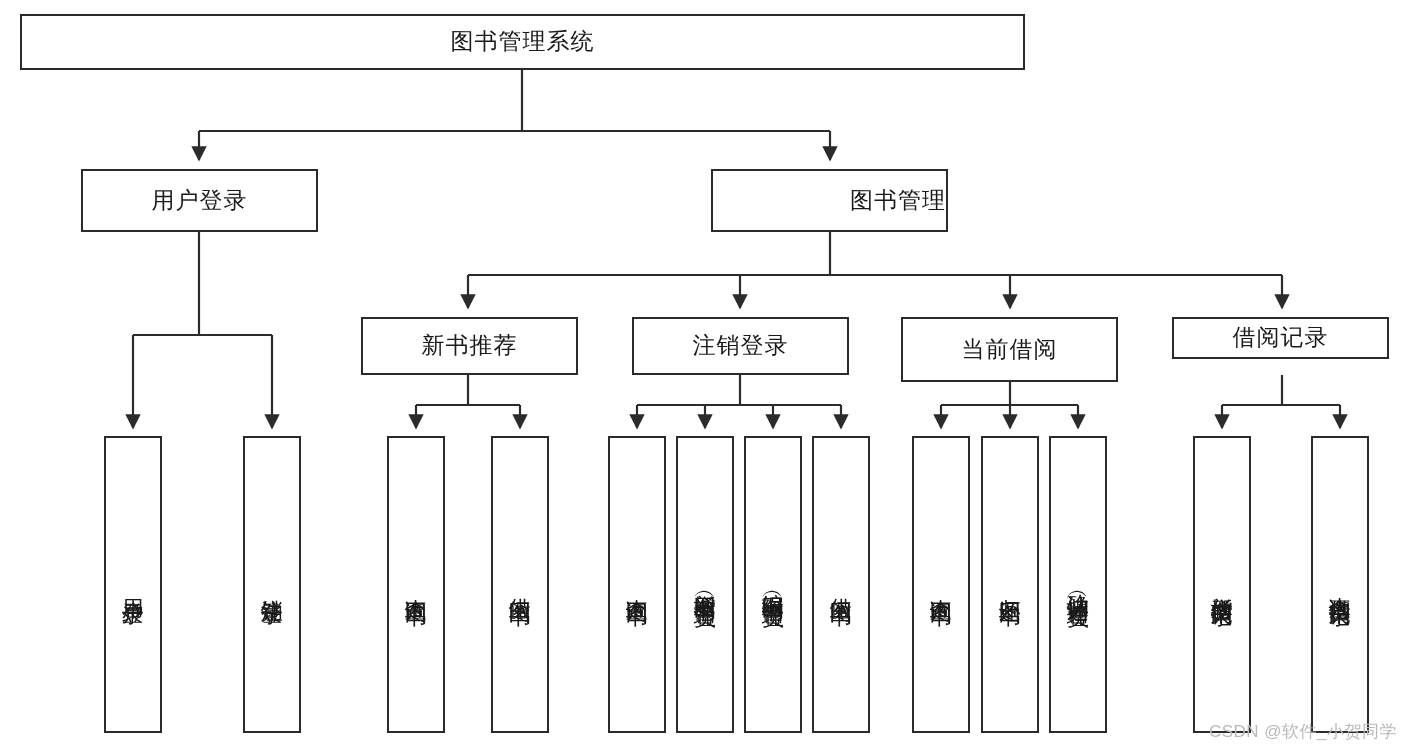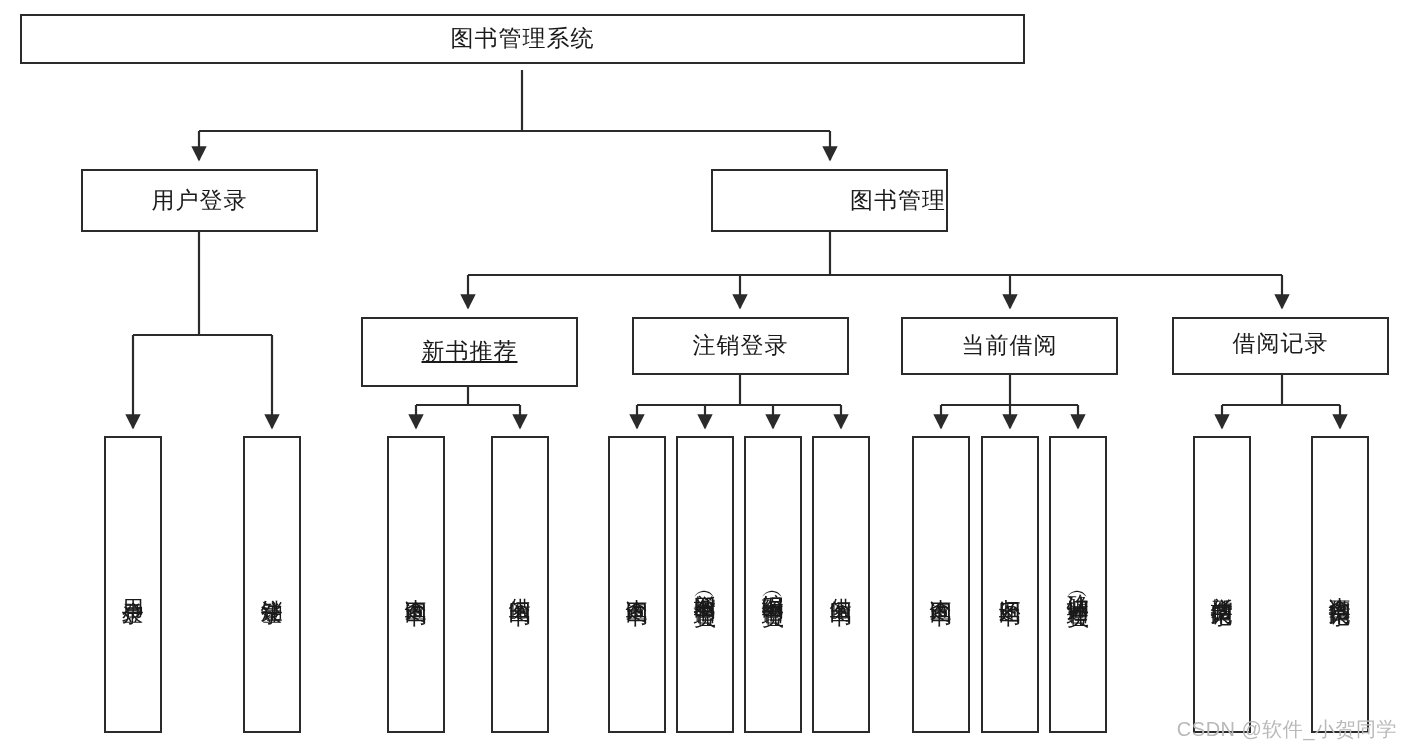--- a/index.html
+++ b/index.html
@@ -54,21 +54,21 @@
   .node.v .vtext {
     writing-mode: vertical-rl;
     text-orientation: upright;
     display: block;
     text-align: center;
   }
   .watermark {
     position: absolute;
     right: 8px;
     bottom: 4px;
-    font-size: 20px;
+    font-size: 17px;
     color: #b9b9b9;
     letter-spacing: 0.5px;
     white-space: nowrap;
     z-index: 3;
   }
 </style>
 </head>
 <body>
 
 <div id="canvas">
@@ -116,41 +116,41 @@
       <path d="M 1010 405 L 1010 428" marker-end="url(#arrow)"></path>
       <path d="M 1078 405 L 1078 428" marker-end="url(#arrow)"></path>
 
       <path d="M 1282 375 L 1282 405"></path>
       <path d="M 1222 405 L 1340 405"></path>
       <path d="M 1222 405 L 1222 428" marker-end="url(#arrow)"></path>
       <path d="M 1340 405 L 1340 428" marker-end="url(#arrow)"></path>
     </g>
   </svg>
 
-  <div class="node h" style="left:20px; top:14px; width:1005px; height:50px;">
+  <div class="node h" style="left:20px; top:14px; width:1005px; height:56px;">
     <span>图书管理系统</span>
   </div>
 
   <div class="node h" style="left:81px; top:169px; width:237px; height:63px;">
     <span>用户登录</span>
   </div>
   <div class="node h" style="left:711px; top:169px; width:237px; height:63px;justify-content:flex-end;">
     <span>图书管理</span>
   </div>
 
-  <div class="node h" style="left:361px; top:317px; width:217px; height:70px;text-decoration:underline;">
+  <div class="node h" style="left:361px; top:317px; width:217px; height:58px;">
     <span>新书推荐</span>
   </div>
   <div class="node h" style="left:632px; top:317px; width:217px; height:58px;">
     <span>注销登录</span>
   </div>
-  <div class="node h" style="left:901px; top:317px; width:217px; height:58px;">
+  <div class="node h" style="left:901px; top:317px; width:217px; height:65px;">
     <span>当前借阅</span>
   </div>
-  <div class="node h" style="left:1172px; top:317px; width:217px; height:58px;font-family:Liberation Mono, monospace;">
+  <div class="node h" style="left:1172px; top:317px; width:217px; height:42px;">
     <span>借阅记录</span>
   </div>
 
   <div class="node v" style="left:104px; top:436px; width:58px; height:297px;">
     <span class="vtext">用户登录</span>
   </div>
   <div class="node v" style="left:243px; top:436px; width:58px; height:297px;">
     <span class="vtext">注销登录</span>
   </div>
 

